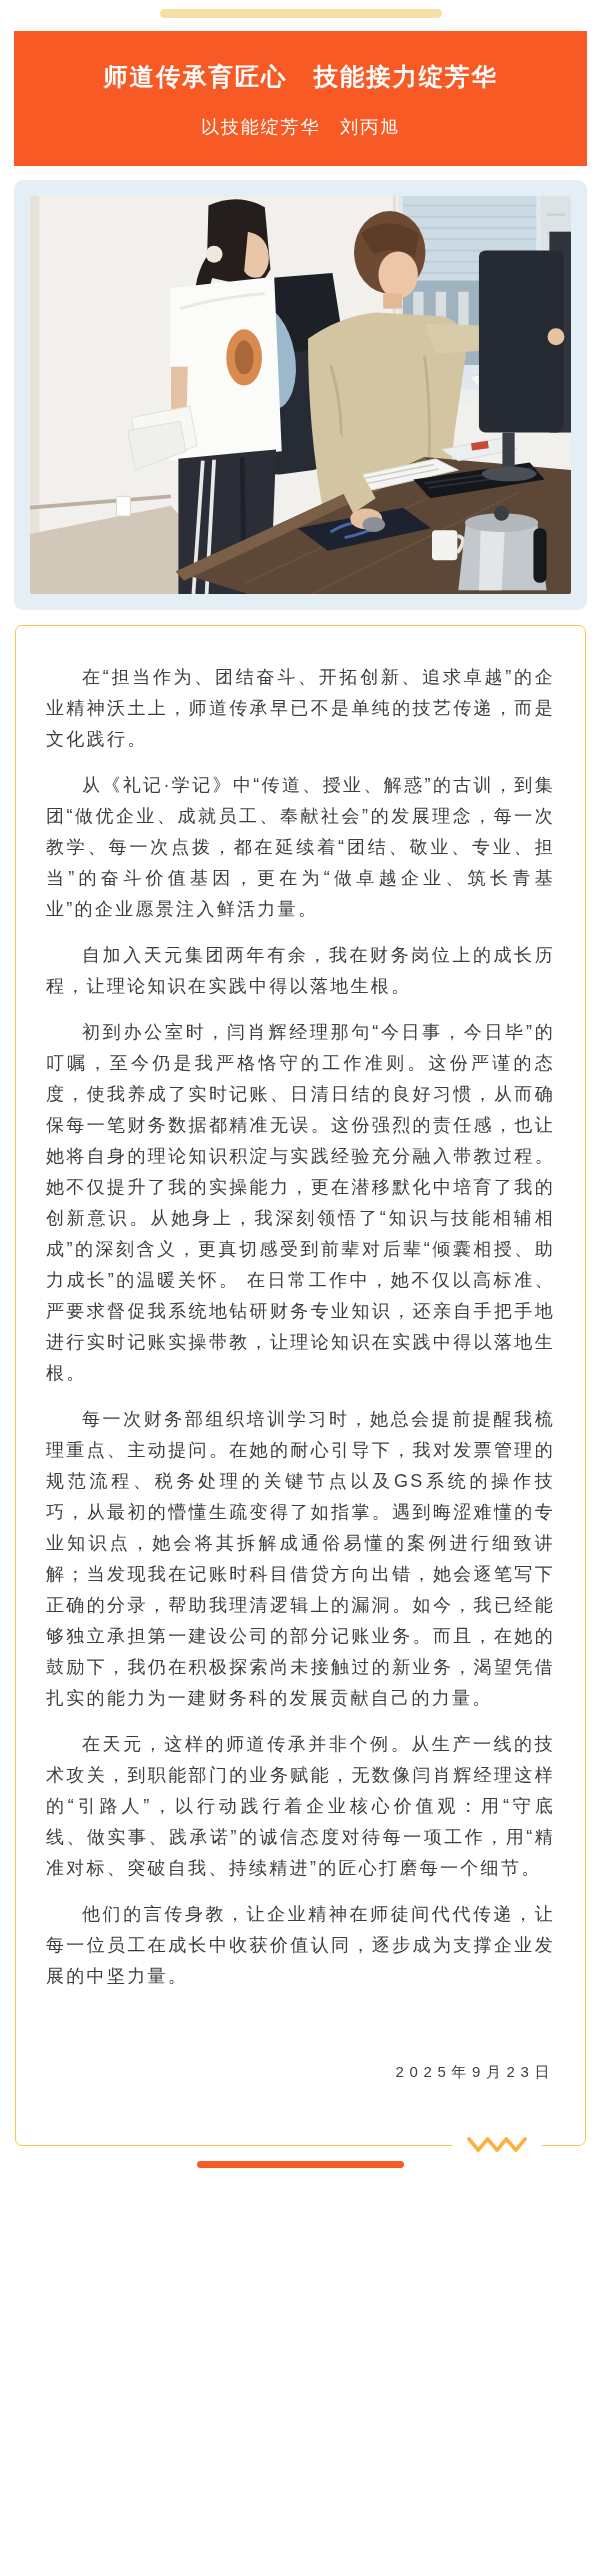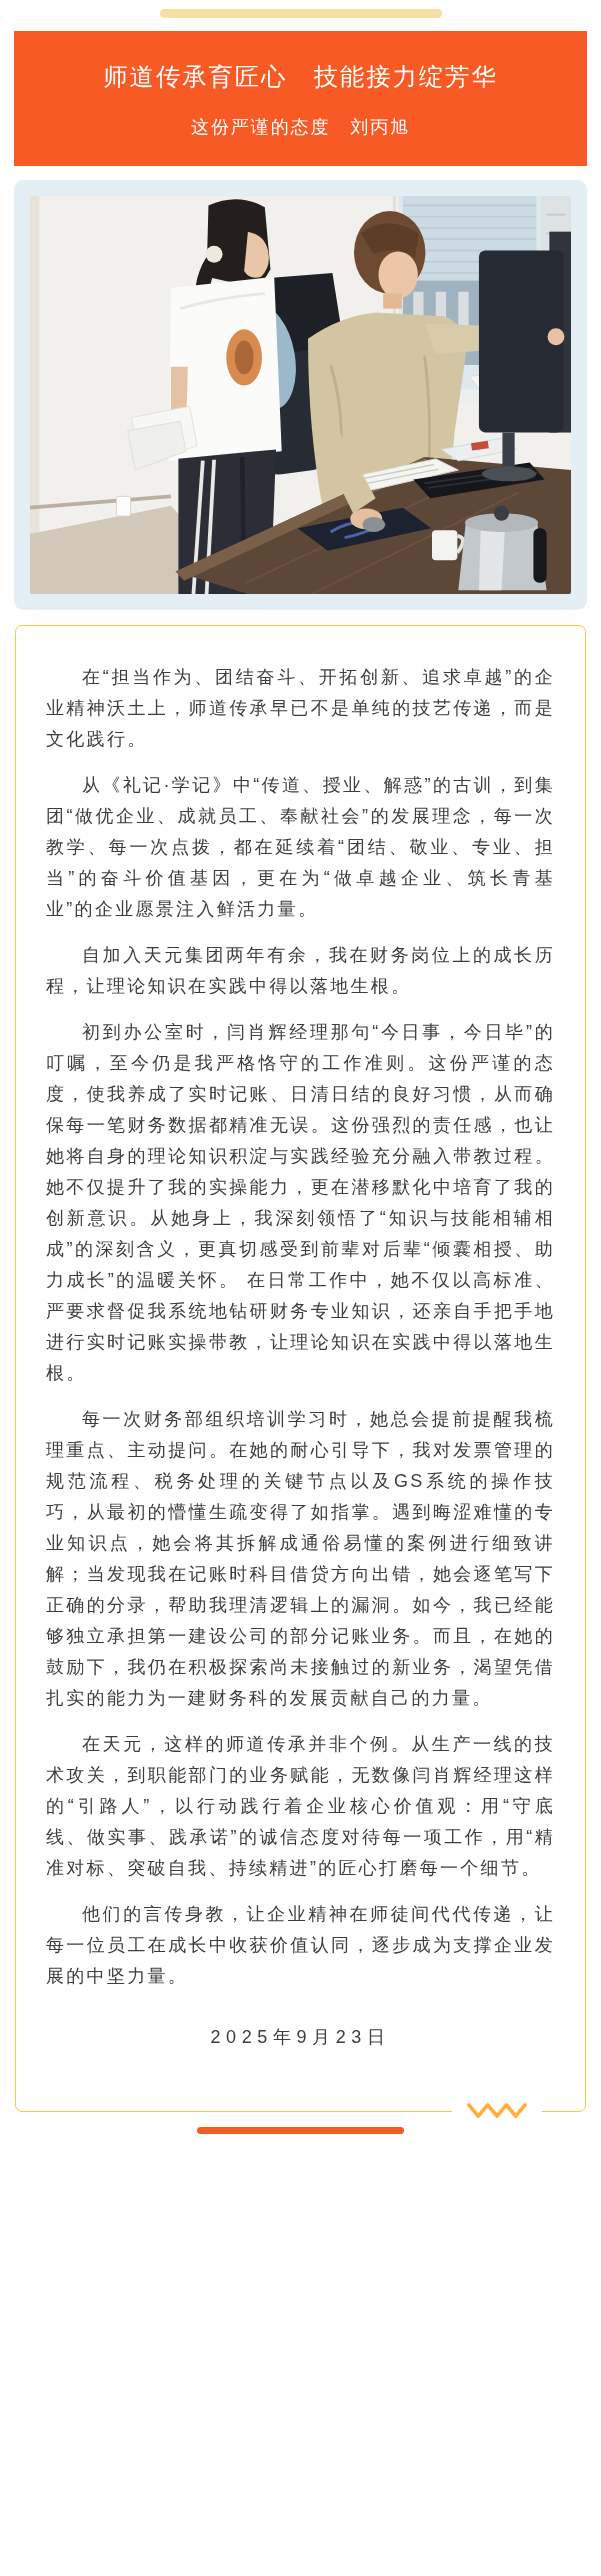--- a/index.html
+++ b/index.html
@@ -14,21 +14,21 @@
     margin:9.4px auto 0 auto;
     background:#f6dfa5;
   }
   .header-card{
     margin:13px 14px 0 14px;
     background:#f75a24;
     text-align:center;
     padding:30px 19px 26px 19px;
   }
   .header-title{
-    color:#ffffff;font-size:24.4px;font-weight:normal;
+    color:#ffffff;font-size:24.4px;font-weight:bold;
     letter-spacing:1.9px;line-height:32px;margin:0 0 22.6px 0;
   }
   .header-byline{
     color:#ffffff;font-size:18px;letter-spacing:1.9px;line-height:24.4px;
   }
   .photo-card{
     margin:14px 14px 0 14px;
     background:#e3eff5;
     border-radius:9.4px;
     padding:16px;
@@ -44,42 +44,42 @@
     border-radius:7px;
     padding:36px 30px 58px 30px;
     position:relative;
   }
   .article-body p{
     font-size:18px;line-height:31px;letter-spacing:2.3px;
     text-align:justify;text-indent:2em;
     margin:0 0 15px 0;color:#3d3d3d;
   }
   .article-date{
-    text-align:center;font-size:18px;letter-spacing:5.6px;
-    margin-top:30px;line-height:31px;color:#3d3d3d;
+    text-align:right;font-size:15px;letter-spacing:5.6px;
+    margin-top:64px;line-height:31px;color:#3d3d3d;
   }
   .zigzag-wrap{
     position:absolute;right:43px;bottom:-10.3px;
     width:90px;height:20.7px;background:#ffffff;
     display:flex;align-items:center;justify-content:center;
   }
   .bottom-decor-bar{
     width:207px;height:7.5px;border-radius:3.8px;
     margin:15px auto 0.9px auto;
     background:#f75a24;
   }
 </style>
 </head>
 <body>
 
 <div class="top-decor-bar"></div>
 
 <div class="header-card">
   <h1 class="header-title">师道传承育匠心　技能接力绽芳华</h1>
-  <div class="header-byline">这份严谨的态度　刘丙旭</div>
+  <div class="header-byline">以技能绽芳华　刘丙旭</div>
 </div>
 
 <div class="photo-card">
   <div class="photo-frame">
     <svg viewBox="0 0 576 424" preserveAspectRatio="none">
 
       <rect x="0" y="0" width="576" height="424" fill="#f2f0ec"></rect>
       <rect x="0" y="0" width="10" height="424" fill="#e7e2da"></rect>
       <line x1="388" y1="0" x2="388" y2="260" stroke="#e3ded6" stroke-width="3"></line>
 

